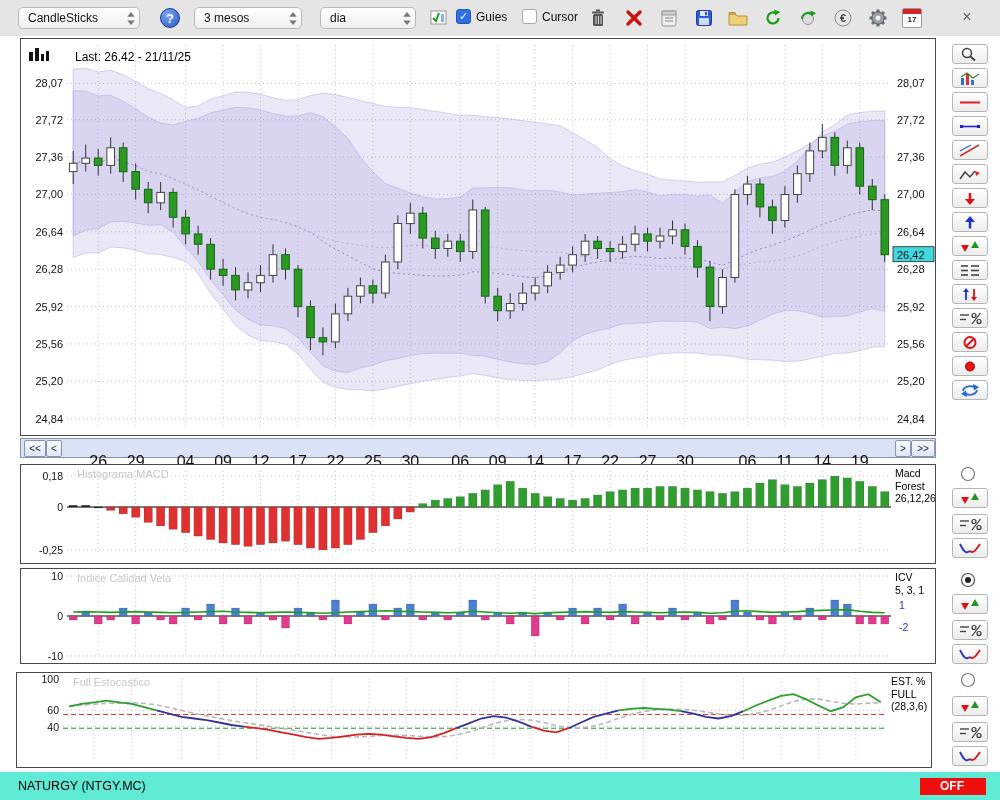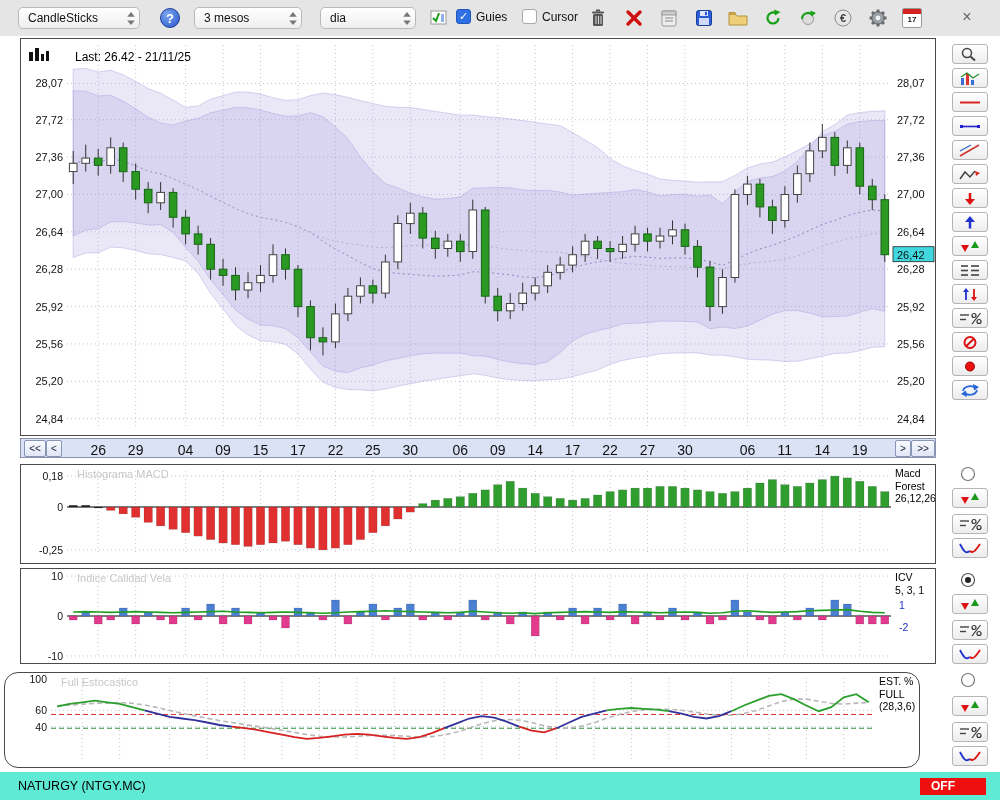--- a/index.html
+++ b/index.html
@@ -35,28 +35,28 @@
   .rvalue{position:absolute;left:878px;font-size:10.5px;color:#2233cc;}
   #last-label{position:absolute;left:54px;top:11px;font-size:12px;color:#000;}
   #mini-chart-icon{position:absolute;left:7px;top:7px;}
 
   
   #date-axis{position:absolute;left:20px;top:438px;width:916px;height:20px;background:#dbe2f6;
              border:1px solid #8a93ad;box-sizing:border-box;}
   .nav{position:absolute;top:1px;height:15px;border:1px solid #8895b5;border-radius:2px;
        background:linear-gradient(#f8faff,#dfe6f6);font-size:10px;display:flex;align-items:center;
        justify-content:center;color:#223;cursor:pointer;}
-  .dtick{position:absolute;top:3px;font-size:14px;color:#111;transform:translateX(-50%);}
+  .dtick{position:absolute;top:14px;font-size:16px;color:#111;transform:translateX(-50%);}
 
   
   #status{position:absolute;left:0;top:772px;width:1000px;height:28px;background:#5eead4;}
   #ticker{position:absolute;left:18px;top:7px;font-size:12.5px;color:#000;}
   #config-path{position:absolute;left:235px;right:95px;top:8px;text-align:center;font-size:11.5px;color:#0000cc;}
   #off-badge{position:absolute;right:14px;top:6px;width:66px;height:17px;background:#ee0f0f;color:#fff;
-             font-weight:bold;font-size:12px;line-height:17px;padding-left:11px;box-sizing:border-box;cursor:pointer;}
+             font-weight:bold;font-size:12px;line-height:17px;padding-left:20px;box-sizing:border-box;cursor:pointer;}
 
   
   #sidebar{position:absolute;left:944px;top:36px;width:56px;height:764px;}
   .sbtn{position:absolute;left:8px;width:36px;height:20px;border:1px solid #b5b5b5;border-radius:3px;
         background:linear-gradient(#ffffff,#ececec);display:flex;align-items:center;justify-content:center;
         box-sizing:border-box;cursor:pointer;}
   .sradio{position:absolute;left:16px;width:16px;height:16px;cursor:pointer;}
 </style>
 </head>
 <body>
@@ -389,21 +389,21 @@
   </div>
 
   <div id="date-axis">
     <div class="nav" style="left:3px;width:20px;">&lt;&lt;</div>
     <div class="nav" style="left:25px;width:14px;">&lt;</div>
     <div id="date-ticks">
         <span class="dtick" style="left: 77.2121px;">26</span>
         <span class="dtick" style="left: 114.667px;">29</span>
         <span class="dtick" style="left: 164.606px;">04</span>
         <span class="dtick" style="left: 202.061px;">09</span>
-        <span class="dtick" style="left: 239.515px;">15</span>
+        <span class="dtick" style="left: 239.515px;">12</span>
         <span class="dtick" style="left: 276.97px;">17</span>
         <span class="dtick" style="left: 314.424px;">22</span>
         <span class="dtick" style="left: 351.879px;">25</span>
         <span class="dtick" style="left: 389.333px;">30</span>
         <span class="dtick" style="left: 439.273px;">06</span>
         <span class="dtick" style="left: 476.727px;">09</span>
         <span class="dtick" style="left: 514.182px;">14</span>
         <span class="dtick" style="left: 551.636px;">17</span>
         <span class="dtick" style="left: 589.091px;">22</span>
         <span class="dtick" style="left: 626.545px;">27</span>
@@ -614,21 +614,21 @@
         <text x="42" y="51" font-size="10.5" fill="#111" text-anchor="end">0</text>
         <text x="42" y="91" font-size="10.5" fill="#111" text-anchor="end">-10</text>
       </svg>
     <div class="watermark">Indice Calidad Vela</div>
     <div class="rlabel">ICV
 5, 3, 1</div>
     <div class="rvalue" style="top:30px;">1</div>
     <div class="rvalue" style="top:52px;">-2</div>
   </div>
 
-  <div class="panel" style="left:4px;top:672px;width:916px;height:96px;border-radius:14px;">
+  <div class="panel" style="left:16px;top:672px;width:916px;height:96px;">
     <svg id="stoch-svg" width="914" height="94" viewBox="0 0 914 94">
         <line x1="77.21212121212122" y1="5" x2="77.21212121212122" y2="86" stroke="#c4c4d4" stroke-width="1" stroke-dasharray="1 3"></line>
         <line x1="114.66666666666666" y1="5" x2="114.66666666666666" y2="86" stroke="#c4c4d4" stroke-width="1" stroke-dasharray="1 3"></line>
         <line x1="164.6060606060606" y1="5" x2="164.6060606060606" y2="86" stroke="#c4c4d4" stroke-width="1" stroke-dasharray="1 3"></line>
         <line x1="202.06060606060606" y1="5" x2="202.06060606060606" y2="86" stroke="#c4c4d4" stroke-width="1" stroke-dasharray="1 3"></line>
         <line x1="239.5151515151515" y1="5" x2="239.5151515151515" y2="86" stroke="#c4c4d4" stroke-width="1" stroke-dasharray="1 3"></line>
         <line x1="276.969696969697" y1="5" x2="276.969696969697" y2="86" stroke="#c4c4d4" stroke-width="1" stroke-dasharray="1 3"></line>
         <line x1="314.42424242424244" y1="5" x2="314.42424242424244" y2="86" stroke="#c4c4d4" stroke-width="1" stroke-dasharray="1 3"></line>
         <line x1="351.8787878787879" y1="5" x2="351.8787878787879" y2="86" stroke="#c4c4d4" stroke-width="1" stroke-dasharray="1 3"></line>
         <line x1="389.3333333333333" y1="5" x2="389.3333333333333" y2="86" stroke="#c4c4d4" stroke-width="1" stroke-dasharray="1 3"></line>

